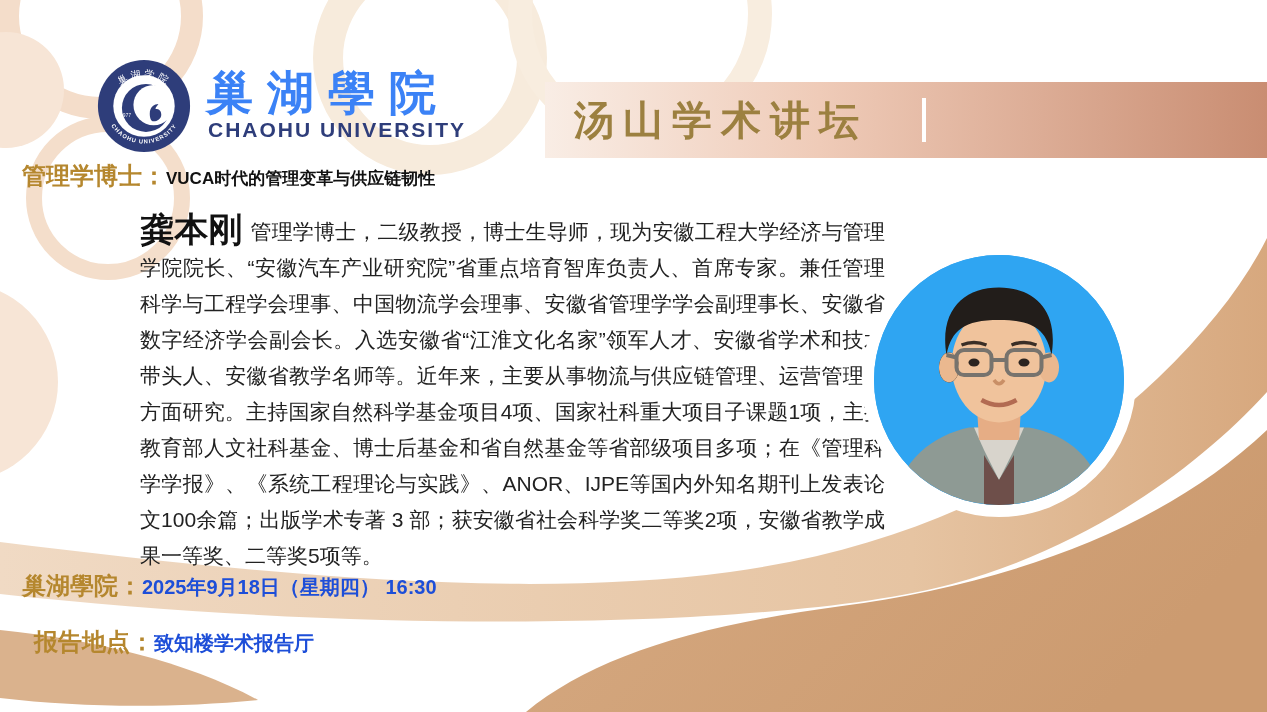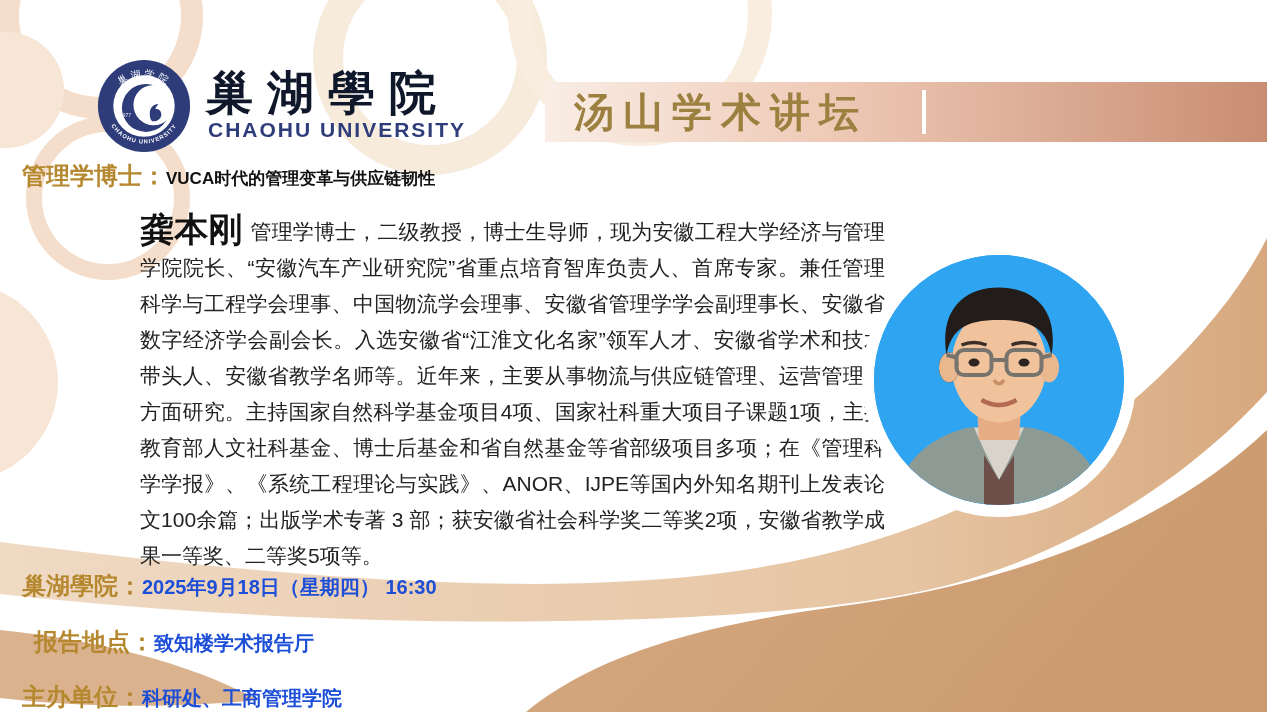--- a/index.html
+++ b/index.html
@@ -6,29 +6,29 @@
   .poster{
     position:relative;width:1267px;height:712px;background:#ffffff;
     overflow:hidden;font-family:"Liberation Sans","DejaVu Sans",sans-serif;
   }
   .bg{position:absolute;left:0;top:0;z-index:0;}
   
   .logo{position:absolute;left:96px;top:58px;width:96px;height:96px;z-index:2;}
   .uni-cn{
     position:absolute;left:206px;top:62px;z-index:2;
     font-family:"DejaVu Serif","Liberation Serif",serif;
-    font-size:47px;font-weight:bold;color:#0f172a;letter-spacing:14px;white-space:nowrap;
+    font-size:47px;font-weight:bold;color:#3b82f6;letter-spacing:14px;white-space:nowrap;
   }
   .uni-en{
     position:absolute;left:208px;top:118px;z-index:2;
     font-size:21px;font-weight:bold;color:#2e3d7a;letter-spacing:2px;white-space:nowrap;
   }
   
   .banner{
-    position:absolute;left:545px;top:82px;width:722px;height:60px;z-index:1;
+    position:absolute;left:545px;top:82px;width:722px;height:76px;z-index:1;
     background:linear-gradient(90deg,#f9ede5 0%,#efcbb8 38%,#c98d72 100%);
     display:flex;align-items:center;gap:16px;
   }
   .banner-title{
     margin-left:29px;font-size:40px;font-weight:900;color:#9c8040;
     letter-spacing:9px;white-space:nowrap;
   }
   .banner-divider{width:4px;height:44px;background:#ffffff;margin-left:38px;}
   .banner-sub{
     margin-left:26px;font-family:"DejaVu Serif","Liberation Serif",serif;
@@ -161,17 +161,14 @@
       <path d="M 43 58 Q 50 62 57 58" stroke="#b26b52" stroke-width="1.8" fill="none"></path>
     </svg>
   </div>
 
   <div class="row row-time">
     <span class="lbl">巢湖學院：</span><span class="val">2025年9月18日（星期四） 16:30</span>
   </div>
   <div class="row row-loc">
     <span class="lbl">报告地点：</span><span class="val">致知楼学术报告厅</span>
   </div>
-  <div class="row row-org">
-    <span class="lbl">主办单位：</span><span class="val">科研处、工商管理学院</span>
-  </div>
 
 </div>
 
 </body></html>

